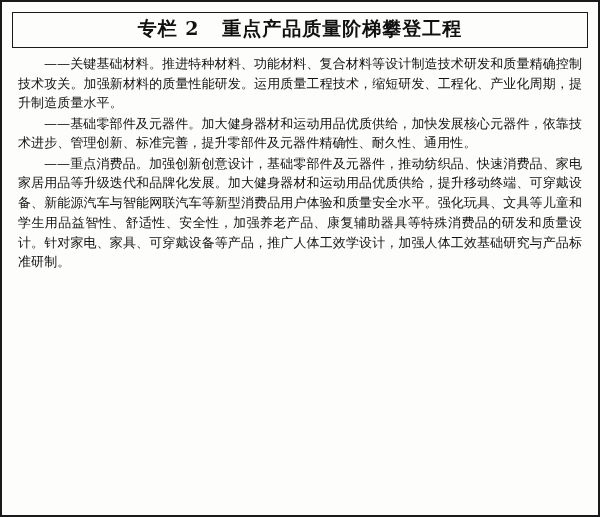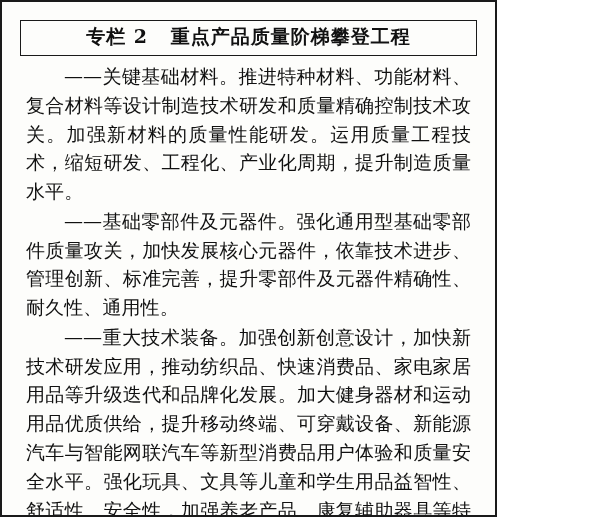--- a/index.html
+++ b/index.html
@@ -8,24 +8,24 @@
     background: #ffffff;
   }
   body {
     width: 600px;
     height: 517px;
     font-family: "DejaVu Serif", "Liberation Serif", serif;
     color: #111111;
   }
   #doc-box {
     box-sizing: border-box;
-    width: 497px;
+    width: 600px;
     height: 517px;
     border: 2px solid #1a1a1a;
-    padding: 12px;
+    padding: 4px;
     background: #fdfdfb;
     position: relative;
     overflow: hidden;
   }
   #title-bar {
     box-sizing: border-box;
     margin: 6px 6px 0 6px;
     border: 1px solid #1a1a1a;
     padding: 4px 0 6px 0;
     text-align: center;
@@ -35,37 +35,37 @@
     font-weight: bold;
     letter-spacing: 1px;
     line-height: 1.25;
     white-space: pre;
   }
   #body-area {
     box-sizing: border-box;
     padding: 6px 12px 4px 12px;
   }
   .para {
-    font-size: 19px;
+    font-size: 13px;
     line-height: 1.52;
     text-align: justify;
     text-justify: inter-ideograph;
     text-indent: 2em;
     margin: 0 0 0.5px 0;
     letter-spacing: 0.1px;
   }
 </style>
 </head>
 <body>
 
 <div id="doc-box">
 
   <div id="title-bar">
     <div id="title-text">专栏 2   重点产品质量阶梯攀登工程</div>
   </div>
 
   <div id="body-area">
     <p class="para">——关键基础材料。推进特种材料、功能材料、复合材料等设计制造技术研发和质量精确控制技术攻关。加强新材料的质量性能研发。运用质量工程技术，缩短研发、工程化、产业化周期，提升制造质量水平。</p>
-    <p class="para">——基础零部件及元器件。强化通用型基础零部件质量攻关，加快发展核心元器件，依靠技术进步、管理创新、标准完善，提升零部件及元器件精确性、耐久性、通用性。</p>
-    <p class="para">——重大技术装备。加强创新创意设计，加快新技术研发应用，推动纺织品、快速消费品、家电家居用品等升级迭代和品牌化发展。加大健身器材和运动用品优质供给，提升移动终端、可穿戴设备、新能源汽车与智能网联汽车等新型消费品用户体验和质量安全水平。强化玩具、文具等儿童和学生用品益智性、舒适性、安全性，加强养老产品、康复辅助器具等特殊消费品的研发和质量设计。针对家电、家具、可穿戴设备等产品，推广人体工效学设计，加强人体工效基础研究与产品标准研制。</p>
+    <p class="para">——基础零部件及元器件。加大健身器材和运动用品优质供给，加快发展核心元器件，依靠技术进步、管理创新、标准完善，提升零部件及元器件精确性、耐久性、通用性。</p>
+    <p class="para">——重点消费品。加强创新创意设计，基础零部件及元器件，推动纺织品、快速消费品、家电家居用品等升级迭代和品牌化发展。加大健身器材和运动用品优质供给，提升移动终端、可穿戴设备、新能源汽车与智能网联汽车等新型消费品用户体验和质量安全水平。强化玩具、文具等儿童和学生用品益智性、舒适性、安全性，加强养老产品、康复辅助器具等特殊消费品的研发和质量设计。针对家电、家具、可穿戴设备等产品，推广人体工效学设计，加强人体工效基础研究与产品标准研制。</p>
   </div>
 
 </div>
 
 </body></html>

